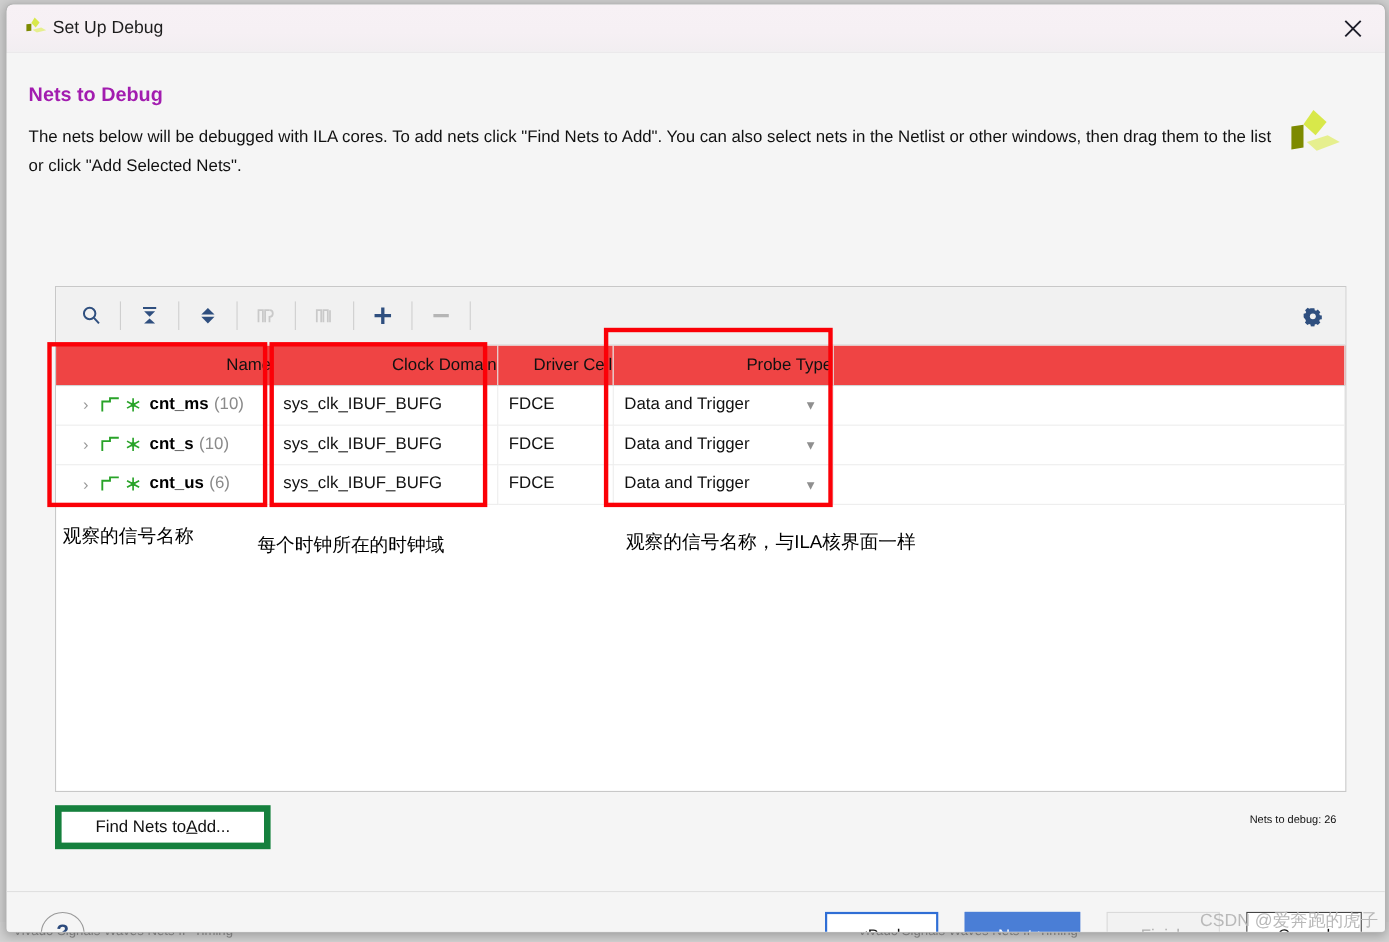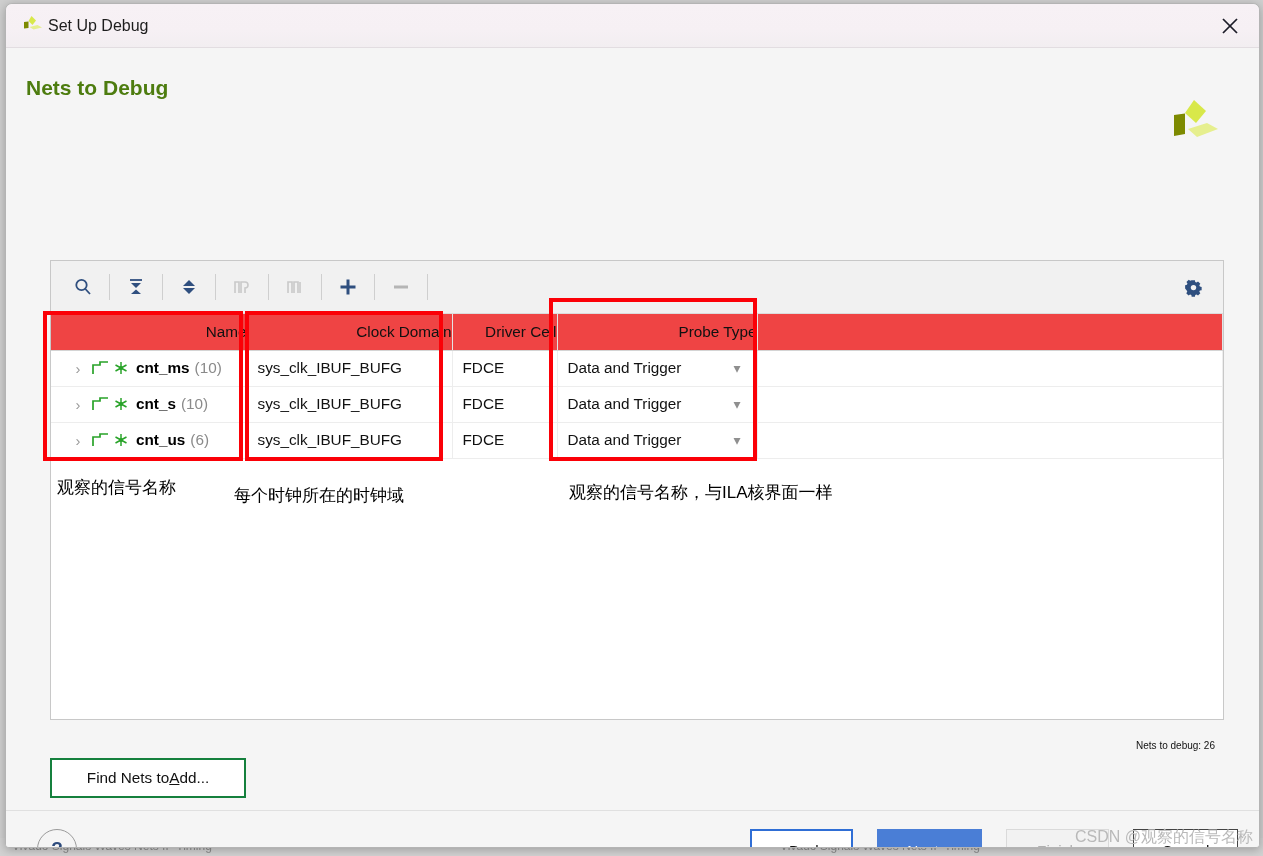--- a/index.html
+++ b/index.html
@@ -63,21 +63,21 @@
 
   
   #dialog-body {
     position: relative;
     height: 800px;
     background: #f5f5f5;
   }
 
   #page-title {
     position: absolute; left: 20px; top: 28px;
-    font-size: 21px; font-weight: bold; color: #4d7c0f;
+    font-size: 18px; font-weight: bold; color: #a21caf;
   }
   #page-desc {
     position: absolute; left: 20px; top: 64px; width: 1140px;
     font-size: 15.3px; color: #111; line-height: 26px;
   }
   #corner-logo {
     position: absolute; right: 35px; top: 48px;
     width: 58px; height: 58px;
   }
 
@@ -174,26 +174,25 @@
   }
   #annot-1 { left: 51px;  top: 428px; }
   #annot-2 { left: 228px; top: 436px; }
   #annot-3 { left: 563px; top: 433px; }
 
   
   #find-nets-btn {
     position: absolute; left: 44px; top: 684px;
     width: 196px; height: 40px;
     background: #fff;
-    border: 2px solid #15803d;
+    border: 6px solid #15803d;
     font-size: 15.3px; color: #111;
     display: flex; align-items: center; justify-content: center;
     cursor: pointer;
     font-family: "Liberation Sans", sans-serif;
-    margin-top: 26px;
   }
   #nets-count {
     position: absolute; right: 44px; top: 692px;
     font-size: 10px; color: #111;
   }
 
   
   #footer-sep {
     position: absolute; left: 0; top: 762px; width: 1253px; height: 1px;
     background: #e0e0e0;
@@ -268,20 +267,21 @@
       <svg width="22" height="22" viewBox="0 0 22 22">
         <line x1="4" y1="4" x2="18" y2="18" stroke="#1c1c28" stroke-width="1.7"></line>
         <line x1="18" y1="4" x2="4" y2="18" stroke="#1c1c28" stroke-width="1.7"></line>
       </svg>
     </div>
   </div>
 
   <div id="dialog-body">
 
     <div id="page-title">Nets to Debug</div>
+    <div id="page-desc">The nets below will be debugged with ILA cores. To add nets click "Find Nets to Add". You can also select nets in the Netlist or other windows, then drag them to the list or click "Add Selected Nets".</div>
 
     <div id="corner-logo">
       <svg width="58" height="58" viewBox="0 0 58 58">
         <polygon points="28,4 40,15 30,27 19,17" fill="#d8e84a"></polygon>
         <polygon points="8,19 19,17.5 19,38 8,40" fill="#7d8a00"></polygon>
         <polygon points="22,33 41,27 52,33 31,41" fill="#e6ef8e"></polygon>
       </svg>
     </div>
 
     <div id="nets-panel">
@@ -480,13 +480,13 @@
     <div class="dlg-btn" id="btn-finish">
       <span class="u">F</span>
         <span>inish</span>
     </div>
 
     <div class="dlg-btn" id="btn-cancel">Cancel</div>
 
   </div>
 </div>
 
-<div id="watermark">CSDN @观察的信号名称</div>
+<div id="watermark">CSDN @爱奔跑的虎子</div>
 
 </body></html>

